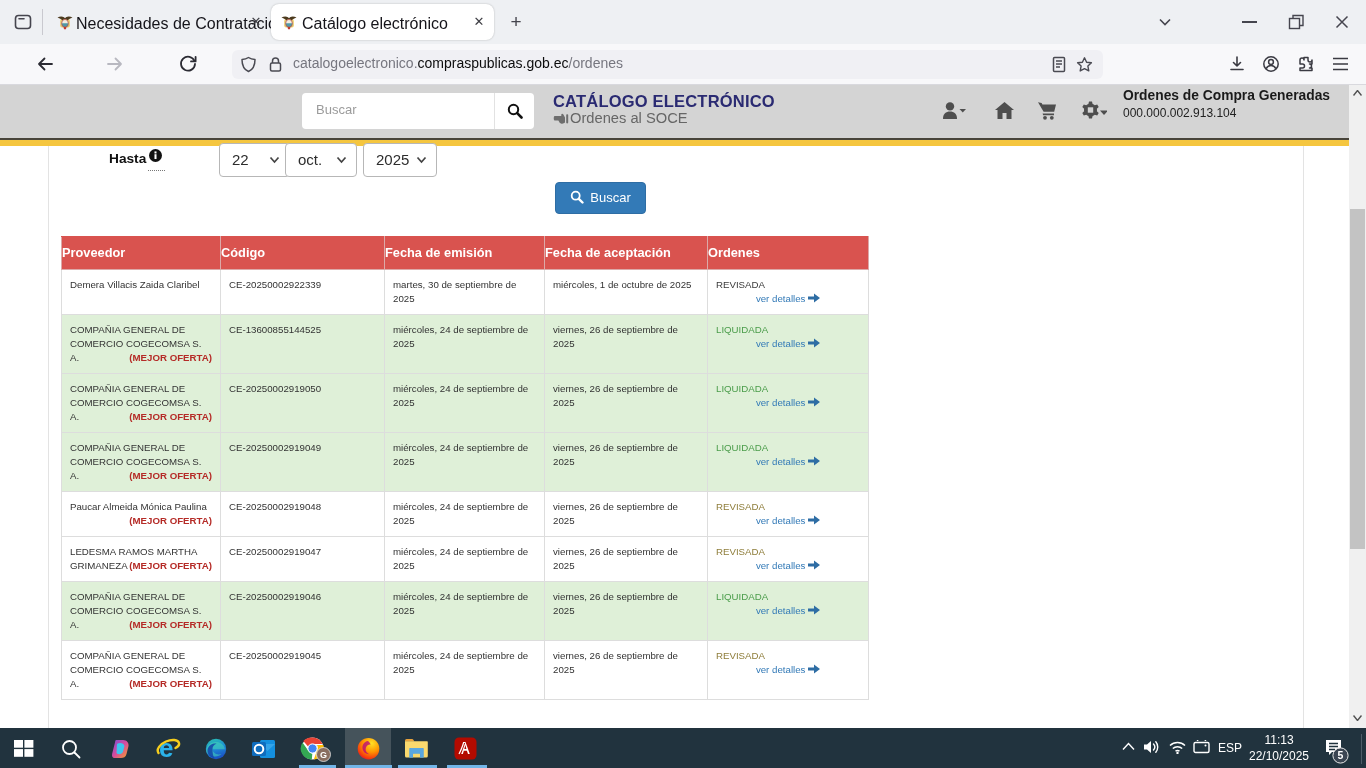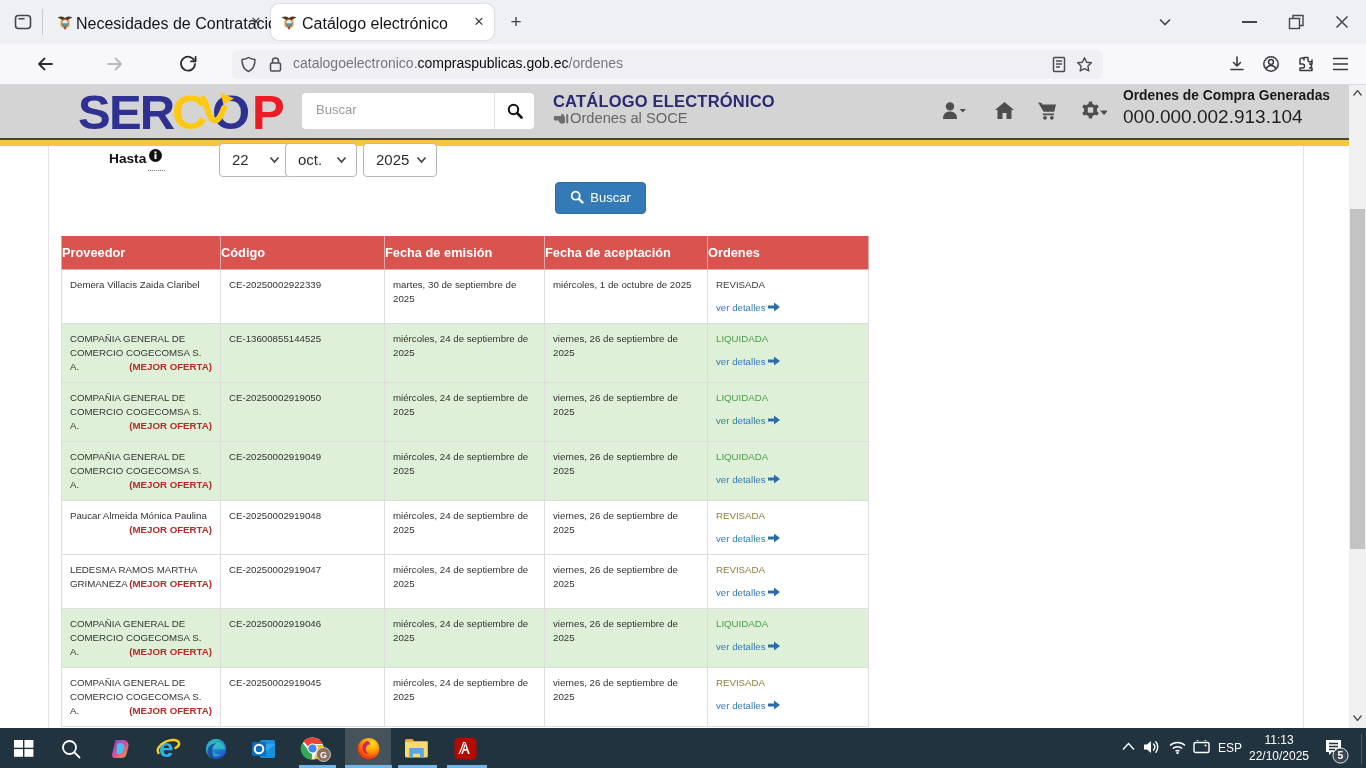--- a/index.html
+++ b/index.html
@@ -26,39 +26,39 @@
 #cborderR { position:absolute; left:1303px; top:61px; width:1px; height:582px; background:#e3e3e3; }
 
 
 #logo { position:absolute; left:78px; top:3px; }
 #searchwrap { position:absolute; left:302px; top:8px; width:232px; height:36px; }
 #searchinput { position:absolute; left:0; top:0; width:192px; height:36px; background:#fff; border-radius:4px 0 0 4px; color:#9b9b9b; font-size:13px; line-height:34px; padding-left:14px; }
 #searchbtn { position:absolute; left:192px; top:0; width:40px; height:36px; background:#fff; border-left:1px solid #e2e2e2; border-radius:0 4px 4px 0; }
 #pagetitle { position:absolute; left:553px; top:7px; font-size:16.5px; font-weight:bold; color:#2a2a72; letter-spacing:0.2px; }
 #volver { position:absolute; left:570px; top:25px; font-size:14.7px; color:#666; }
 #ordenes1 { position:absolute; left:1123px; top:3px; font-size:13.8px; font-weight:bold; color:#1a1a1a; }
-#ordenes2 { position:absolute; left:1123px; top:21px; font-size:19px; color:#222; }
+#ordenes2 { position:absolute; left:1123px; top:21px; font-size:12px; color:#222; }
 .hicon { position:absolute; top:16px; color:#4e4e4e; }
 
 
 #hasta { position:absolute; left:109px; top:66px; font-size:13.7px; font-weight:bold; color:#111; }
 #infoicon { position:absolute; left:149px; top:64px; width:13px; height:13px; }
 #infodots { position:absolute; left:148px; top:85px; width:17px; height:2px; border-top:1px dotted #777; }
 .sel { position:absolute; top:58px; height:34px; background:#fff; border:1px solid #b7b7b7; border-radius:4px; font-size:15px; color:#2d2d2d; line-height:31px; padding-left:12px; }
 .selchev { position:absolute; right:9px; top:12px; }
 #buscarbtn { position:absolute; left:555px; top:97px; width:91px; height:32px; background:#337ab7; border:1px solid #2e6da4; border-radius:4px; color:#fff; font-size:13px; line-height:30px; text-align:center; }
 
 
 #tbl { position:absolute; left:61px; top:151px; width:807px; border-collapse:collapse; table-layout:fixed; font-size:9.7px; color:#333; }
 #tbl col.c1 { width:159px; } #tbl col.c2 { width:164px; } #tbl col.c3 { width:160px; } #tbl col.c4 { width:163px; } #tbl col.c5 { width:161px; }
 #tbl th { background:#d9534f; color:#fff; font-size:12.8px; font-weight:bold; text-align:left; border:1px solid #dca9a8; border-top:1px solid #d9534f; height:33px; line-height:17.5px; }
 #tbl td { border:1px solid #ddd; padding:8px; vertical-align:top; line-height:14px; }
 #tbl tr.g td { background:#dff0d8; }
 .mo { float:right; color:#b52b27; font-weight:bold; }
-.vd { text-align:left; color:#337ab7;margin-top:9px; }
+.vd { text-align:center; color:#337ab7; }
 .st-dark { color:#3a3a3a; }
 .st-green { color:#4a9c4a; }
 .st-olive { color:#8e7d3a; }
 .arr { display:inline-block; vertical-align:-1px; }
 
 
 #sbar { position:absolute; left:1349px; top:85px; width:17px; height:643px; background:#f0f0f0; }
 #sbthumb { position:absolute; left:1350px; top:209px; width:15px; height:340px; background:#c3c3c3; }
 
 
@@ -155,29 +155,20 @@
   <svg class="abs" style="left:1297px;top:11px" width="18" height="18" viewBox="0 0 18 18">
       <path d="M7 2.5 H11 V5 A2 2 0 0 0 15 5 V9 H12.5 A2 2 0 0 1 12.5 13 H15 V15.5 H3 V13 H5.5 A2 2 0 0 0 5.5 9 H3 V5 A2 2 0 0 1 7 5 Z" fill="none" stroke="#3a3a42" stroke-width="1.5" stroke-linejoin="round" transform="rotate(0 9 9)"></path>
     </svg>
   <svg class="abs" style="left:1332px;top:13px" width="17" height="14" viewBox="0 0 17 14">
       <path d="M1 1.5 H16 M1 7 H16 M1 12.5 H16" stroke="#3a3a42" stroke-width="1.7"></path>
     </svg>
 </div>
 
 <div id="content">
   <div id="gheader">
-    <div id="logo">
-      <svg width="215" height="52" viewBox="0 0 215 52">
-        <text y="41" font-family="Liberation Sans, sans-serif" font-size="49" font-weight="bold">
-          <tspan x="0" letter-spacing="-1.8" fill="#2e3192">SER</tspan><tspan x="94" fill="#ffc912">C</tspan><tspan x="134" fill="#2e3192">O</tspan><tspan x="174" fill="#ed1c24">P</tspan>
-        </text>
-        <path d="M125 11 C130 17 129.5 27 134.5 31.5 C139.5 35.5 143.5 27 146 20" fill="none" stroke="#ffc912" stroke-width="6" stroke-linecap="round"></path>
-        <path d="M142.5 4.5 L156 10.5 L145.5 16.5 Z" fill="#ffc912"></path>
-      </svg>
-    </div>
     <div id="searchwrap">
       <div id="searchinput">Buscar</div>
       <div id="searchbtn">
           <svg style="position:absolute;left:12px;top:10px" width="16" height="16" viewBox="0 0 16 16">
             <circle cx="6.5" cy="6.5" r="4.7" fill="none" stroke="#111" stroke-width="2"></circle>
             <line x1="10.2" y1="10.2" x2="14.5" y2="14.5" stroke="#111" stroke-width="2.6" stroke-linecap="round"></line>
           </svg>
         </div>
     </div>
     <div id="pagetitle">CATÁLOGO ELECTRÓNICO</div>

